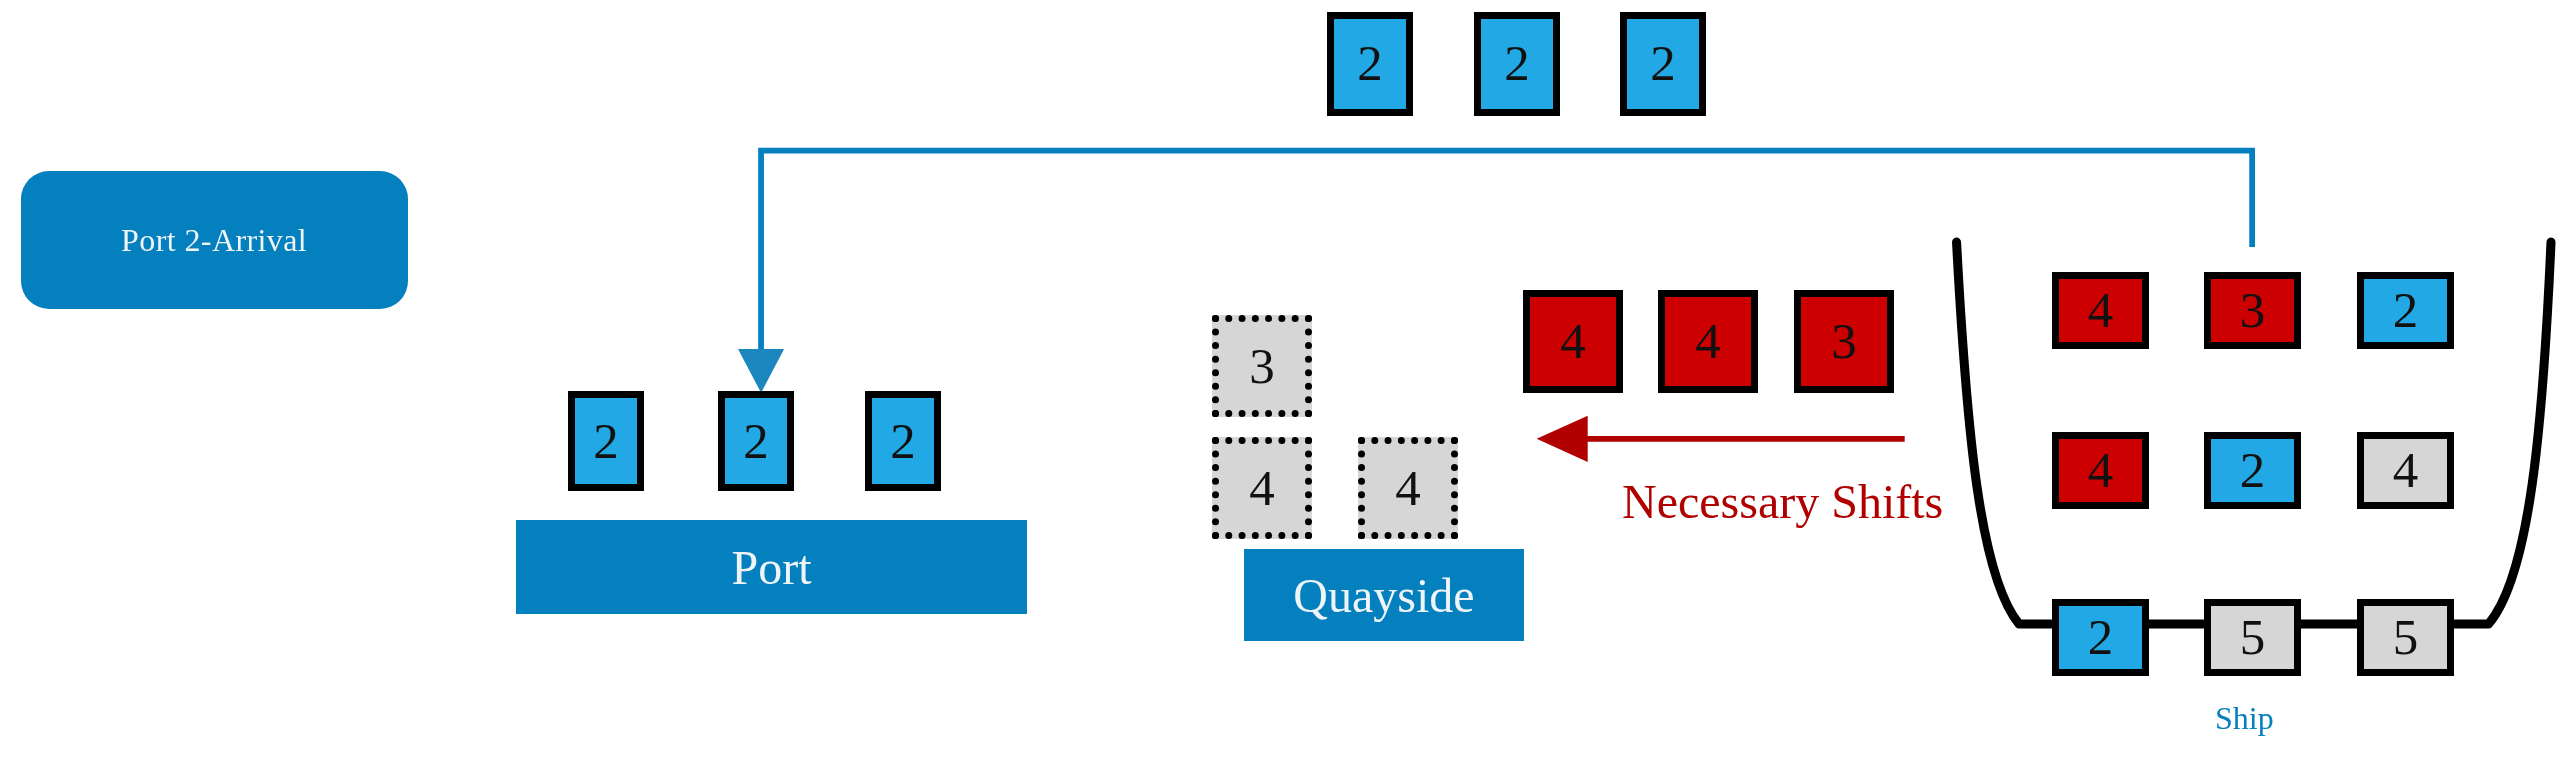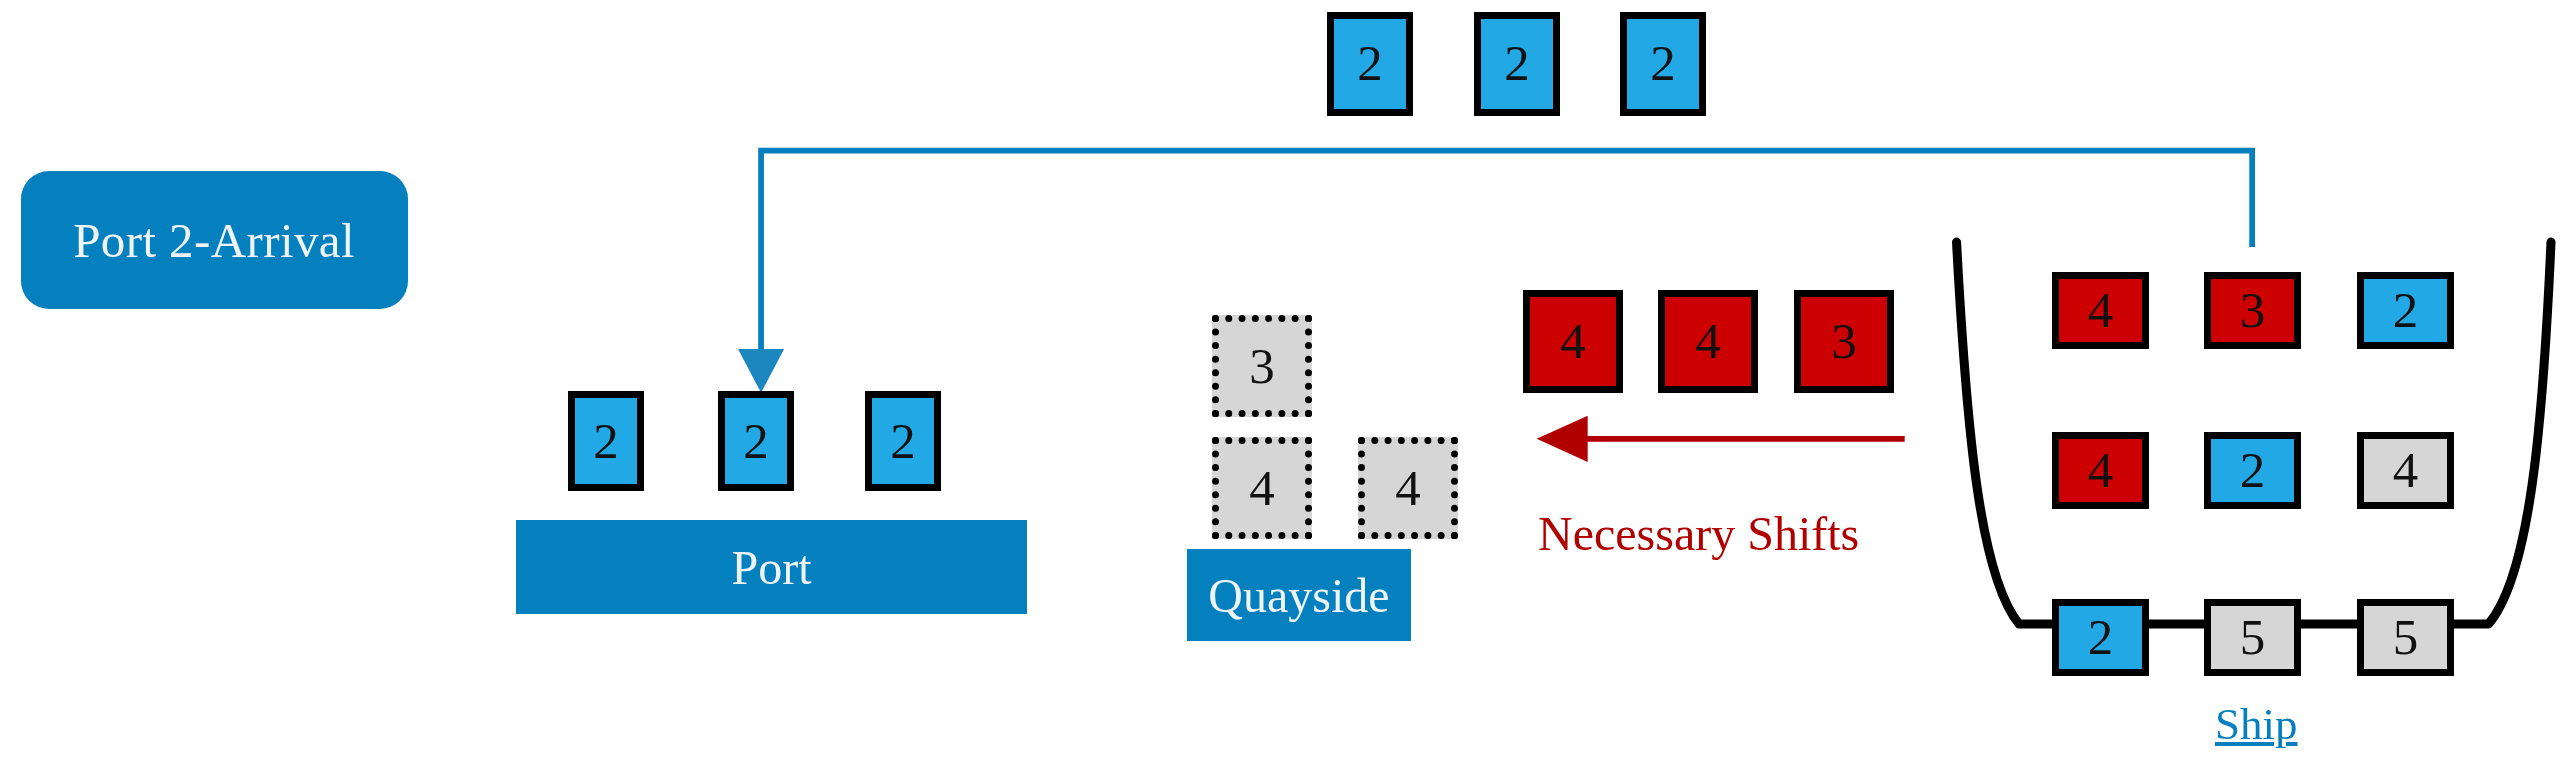--- a/index.html
+++ b/index.html
@@ -5,21 +5,21 @@
   html,body{margin:0;padding:0;background:#ffffff;}
   body{width:2576px;height:769px;position:relative;overflow:hidden;
        font-family:"Liberation Serif","DejaVu Serif",serif;}
   #stage{position:absolute;left:0;top:0;width:2576px;height:769px;}
 
   
   .port-pill{
     position:absolute;left:20.6px;top:171px;width:387px;height:138px;
     background:#0580BE;border-radius:28px;
     display:flex;align-items:center;justify-content:center;
-    color:#eef4f8;font-size:49px;letter-spacing:0.4px;
+    color:#eef4f8;font-size:32px;letter-spacing:0.4px;
   }
 
   
   .cbox{
     position:absolute;box-sizing:border-box;
     display:flex;align-items:center;justify-content:center;
     font-size:51px;color:#111111;line-height:1;
   }
   .cbox.blue{background:#22A9E5;border:7.4px solid #000000;}
   .cbox.red {background:#CC0000;border:7.4px solid #000000;}
@@ -32,21 +32,21 @@
     display:flex;align-items:center;justify-content:center;
     color:#eef4f8;font-size:48px;
   }
 
   
   #overlay{position:absolute;left:0;top:0;width:2576px;height:769px;pointer-events:none;}
 
   
   .tlabel{position:absolute;white-space:nowrap;line-height:1;}
   .tlabel.red{color:#B00000;font-size:48px;}
-  .tlabel.blue{color:#0580BE;font-size:45px;text-decoration:underline;}
+  .tlabel.blue{color:#0580BE;font-size:32px;}
 </style>
 </head>
 <body>
 
 <div id="stage">
 
   <svg id="overlay" viewBox="0 0 3128 934">
 
     <g>
       <path d="M 2735 300 L 2735 183 L 924 183 L 924 440" fill="none" stroke="#0580BE" stroke-width="7"></path>
@@ -92,34 +92,34 @@
 
   <div class="cbox dotted" style="left:1212px;top:315px;width:100px;height:102px;">
     <span>3</span>
   </div>
   <div class="cbox dotted" style="left:1212px;top:437px;width:100px;height:102px;">
     <span>4</span>
   </div>
   <div class="cbox dotted" style="left:1358px;top:437px;width:100px;height:102px;">
     <span>4</span>
   </div>
-  <div class="bar" style="left:1187px;top:549px;width:224px;height:92px;">
+  <div class="bar" style="left:1244px;top:549px;width:280px;height:92px;">
     <span>Quayside</span>
   </div>
 
   <div class="cbox red" style="left:1523px;top:290px;width:100px;height:103px;">
     <span>4</span>
   </div>
   <div class="cbox red" style="left:1658px;top:290px;width:100px;height:103px;">
     <span>4</span>
   </div>
   <div class="cbox red" style="left:1794px;top:290px;width:100px;height:103px;">
     <span>3</span>
   </div>
-  <div class="tlabel red" style="left:1538px;top:478px;margin-top:32px;">Necessary Shifts</div>
+  <div class="tlabel red" style="left:1622px;top:478px;">Necessary Shifts</div>
 
   <div class="cbox red" style="left:2052px;top:272px;width:97px;height:77px;">
     <span>4</span>
   </div>
   <div class="cbox red" style="left:2204px;top:272px;width:97px;height:77px;">
     <span>3</span>
   </div>
   <div class="cbox blue" style="left:2357px;top:272px;width:97px;height:77px;">
     <span>2</span>
   </div>

